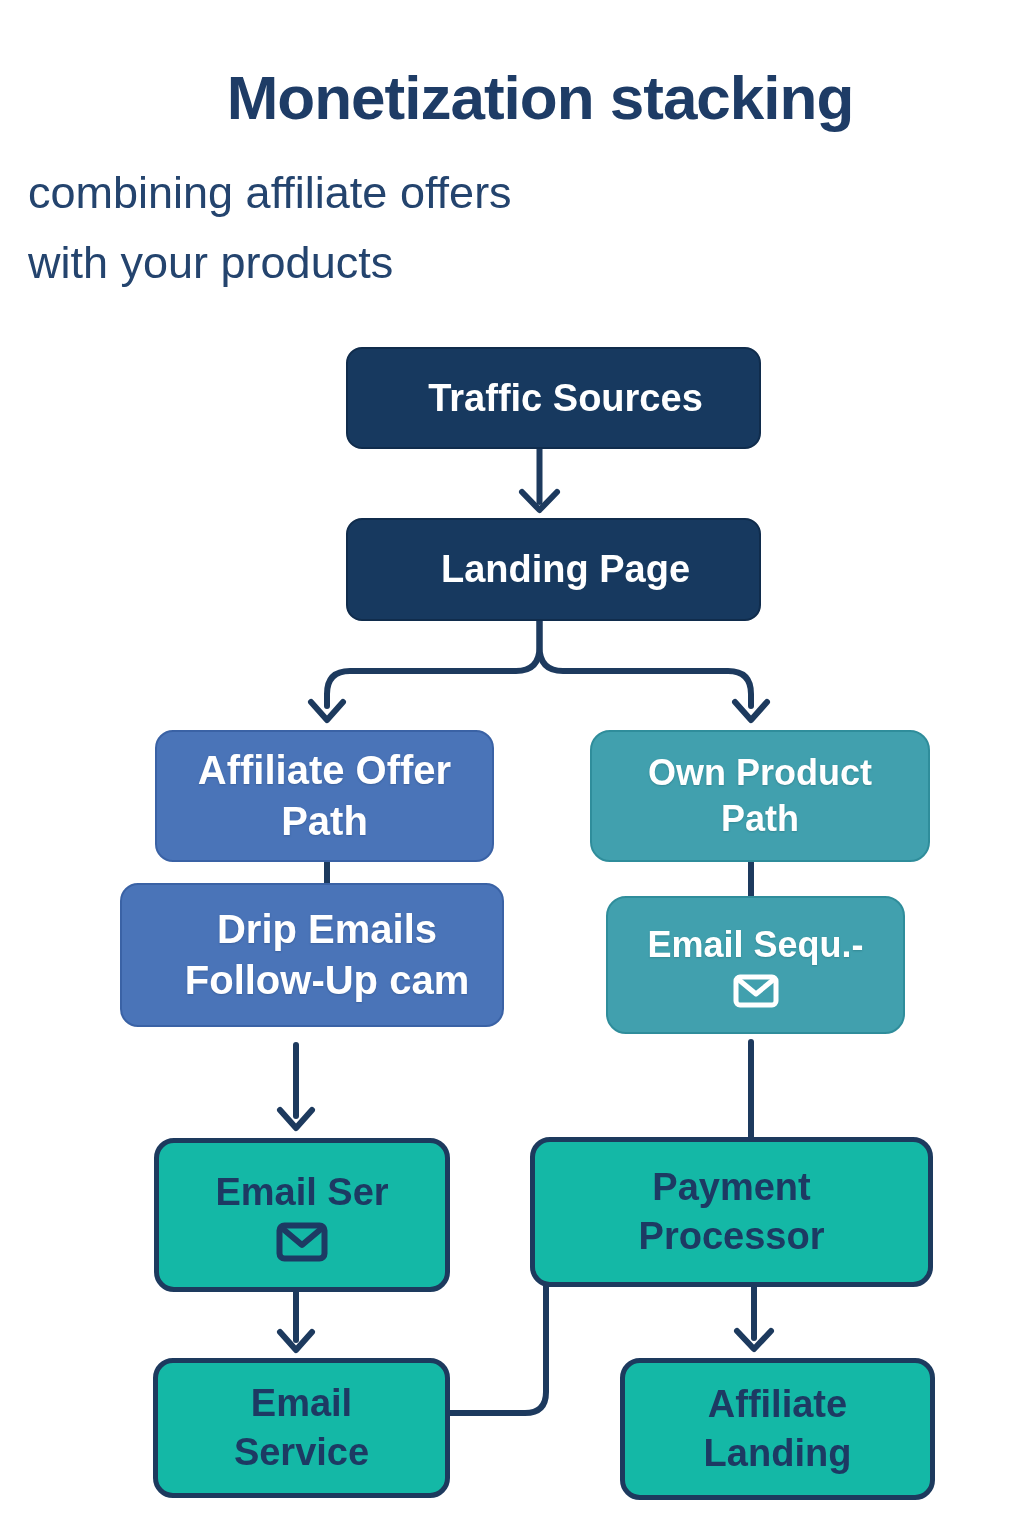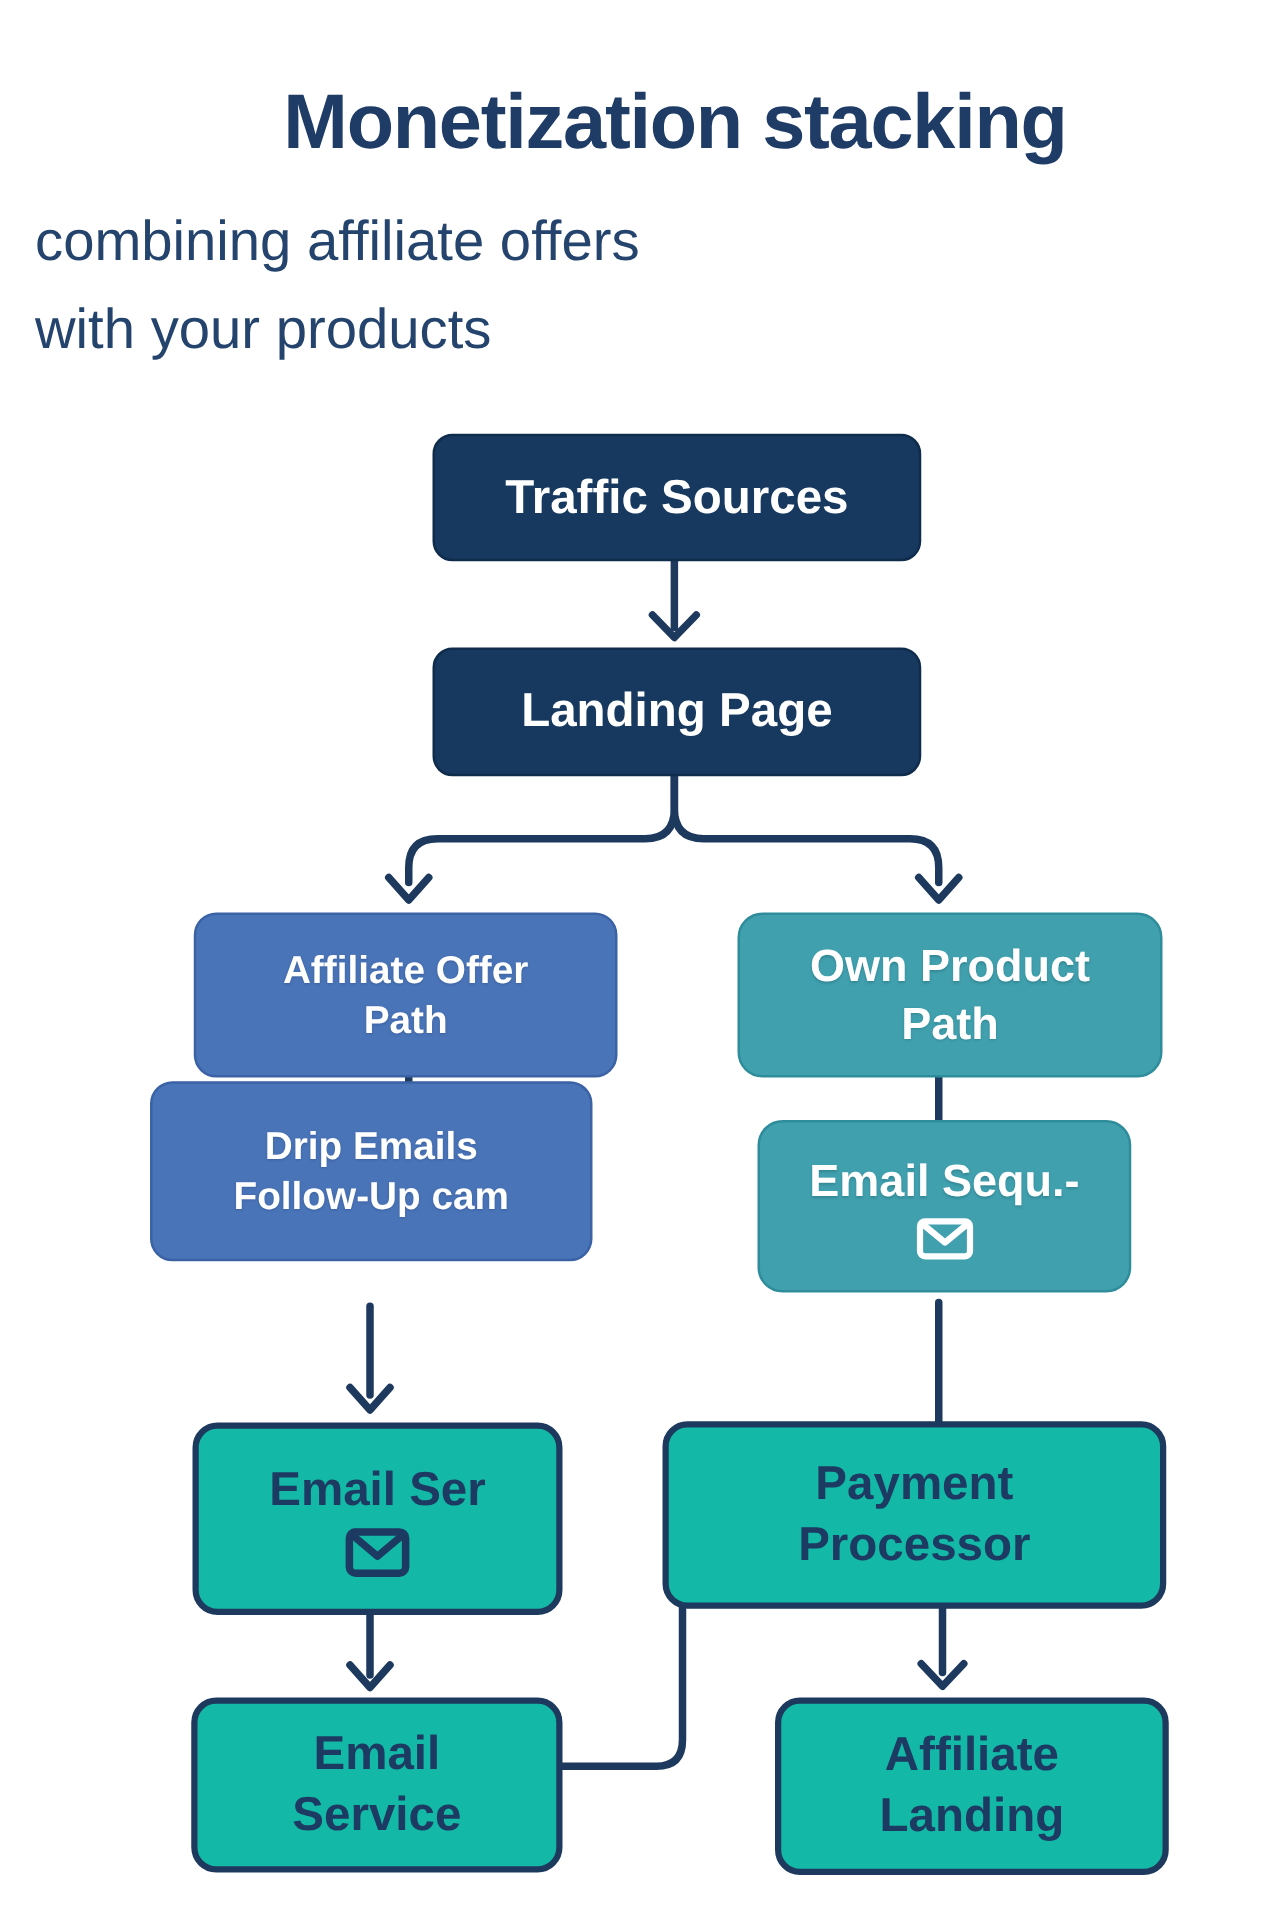--- a/index.html
+++ b/index.html
@@ -27,42 +27,42 @@
     position:absolute;
     display:flex;flex-direction:column;
     align-items:center;justify-content:center;
     text-align:center;
     border-radius:16px;
     line-height:1.28;
     font-weight:700;
   }
   .node.navy{
     background:#17395f;border:2px solid #102c4c;
-    color:#ffffff;font-size:38px;
+    color:#ffffff;font-size:38px;padding-left:24px;
   }
   .node.blue{
     background:#4a74b8;border:2px solid #3a62a5;
-    color:#ffffff;font-size:31px;border-radius:18px;
+    color:#ffffff;font-size:40px;border-radius:18px;
     text-shadow:0 1px 2px rgba(30,60,110,.35);
   }
   .node.teal{
     background:#41a0ae;border:2px solid #2f8d9b;
     color:#ffffff;font-size:36px;border-radius:20px;
     text-shadow:0 1px 2px rgba(20,80,90,.3);
   }
   .node.outline{
     background:#14b8a6;border:5px solid #1d3a5e;
     color:#1d3a63;font-size:38px;border-radius:20px;
   }
   
   .n-traffic   {left:318px;top:347px;width:387px;height:98px;}
   .n-landing   {left:318px;top:518px;width:387px;height:99px;}
   .n-affpath   {left:127px;top:730px;width:335px;height:128px;}
   .n-ownpath   {left:562px;top:730px;width:336px;height:128px;}
-  .n-drip      {left:92px; top:865px;width:350px;height:140px;}
+  .n-drip      {left:92px; top:883px;width:350px;height:140px;padding-left:30px;}
   .n-emailseq  {left:578px;top:896px;width:295px;height:134px;}
   .n-emailser  {left:126px;top:1138px;width:286px;height:144px;}
   .n-payment   {left:502px;top:1137px;width:393px;height:140px;}
   .n-emailsvc  {left:125px;top:1358px;width:287px;height:130px;}
   .n-affnet    {left:592px;top:1358px;width:305px;height:132px;}
 
   .edges{position:absolute;left:0;top:0;width:1024px;height:1536px;pointer-events:none;}
   .edge{stroke:#1d3a5e;stroke-width:6;fill:none;stroke-linecap:round;stroke-linejoin:round;}
   .env{display:block;margin-top:6px;}
   .env *{fill:none;stroke:currentColor;stroke-linejoin:round;stroke-linecap:round;}

